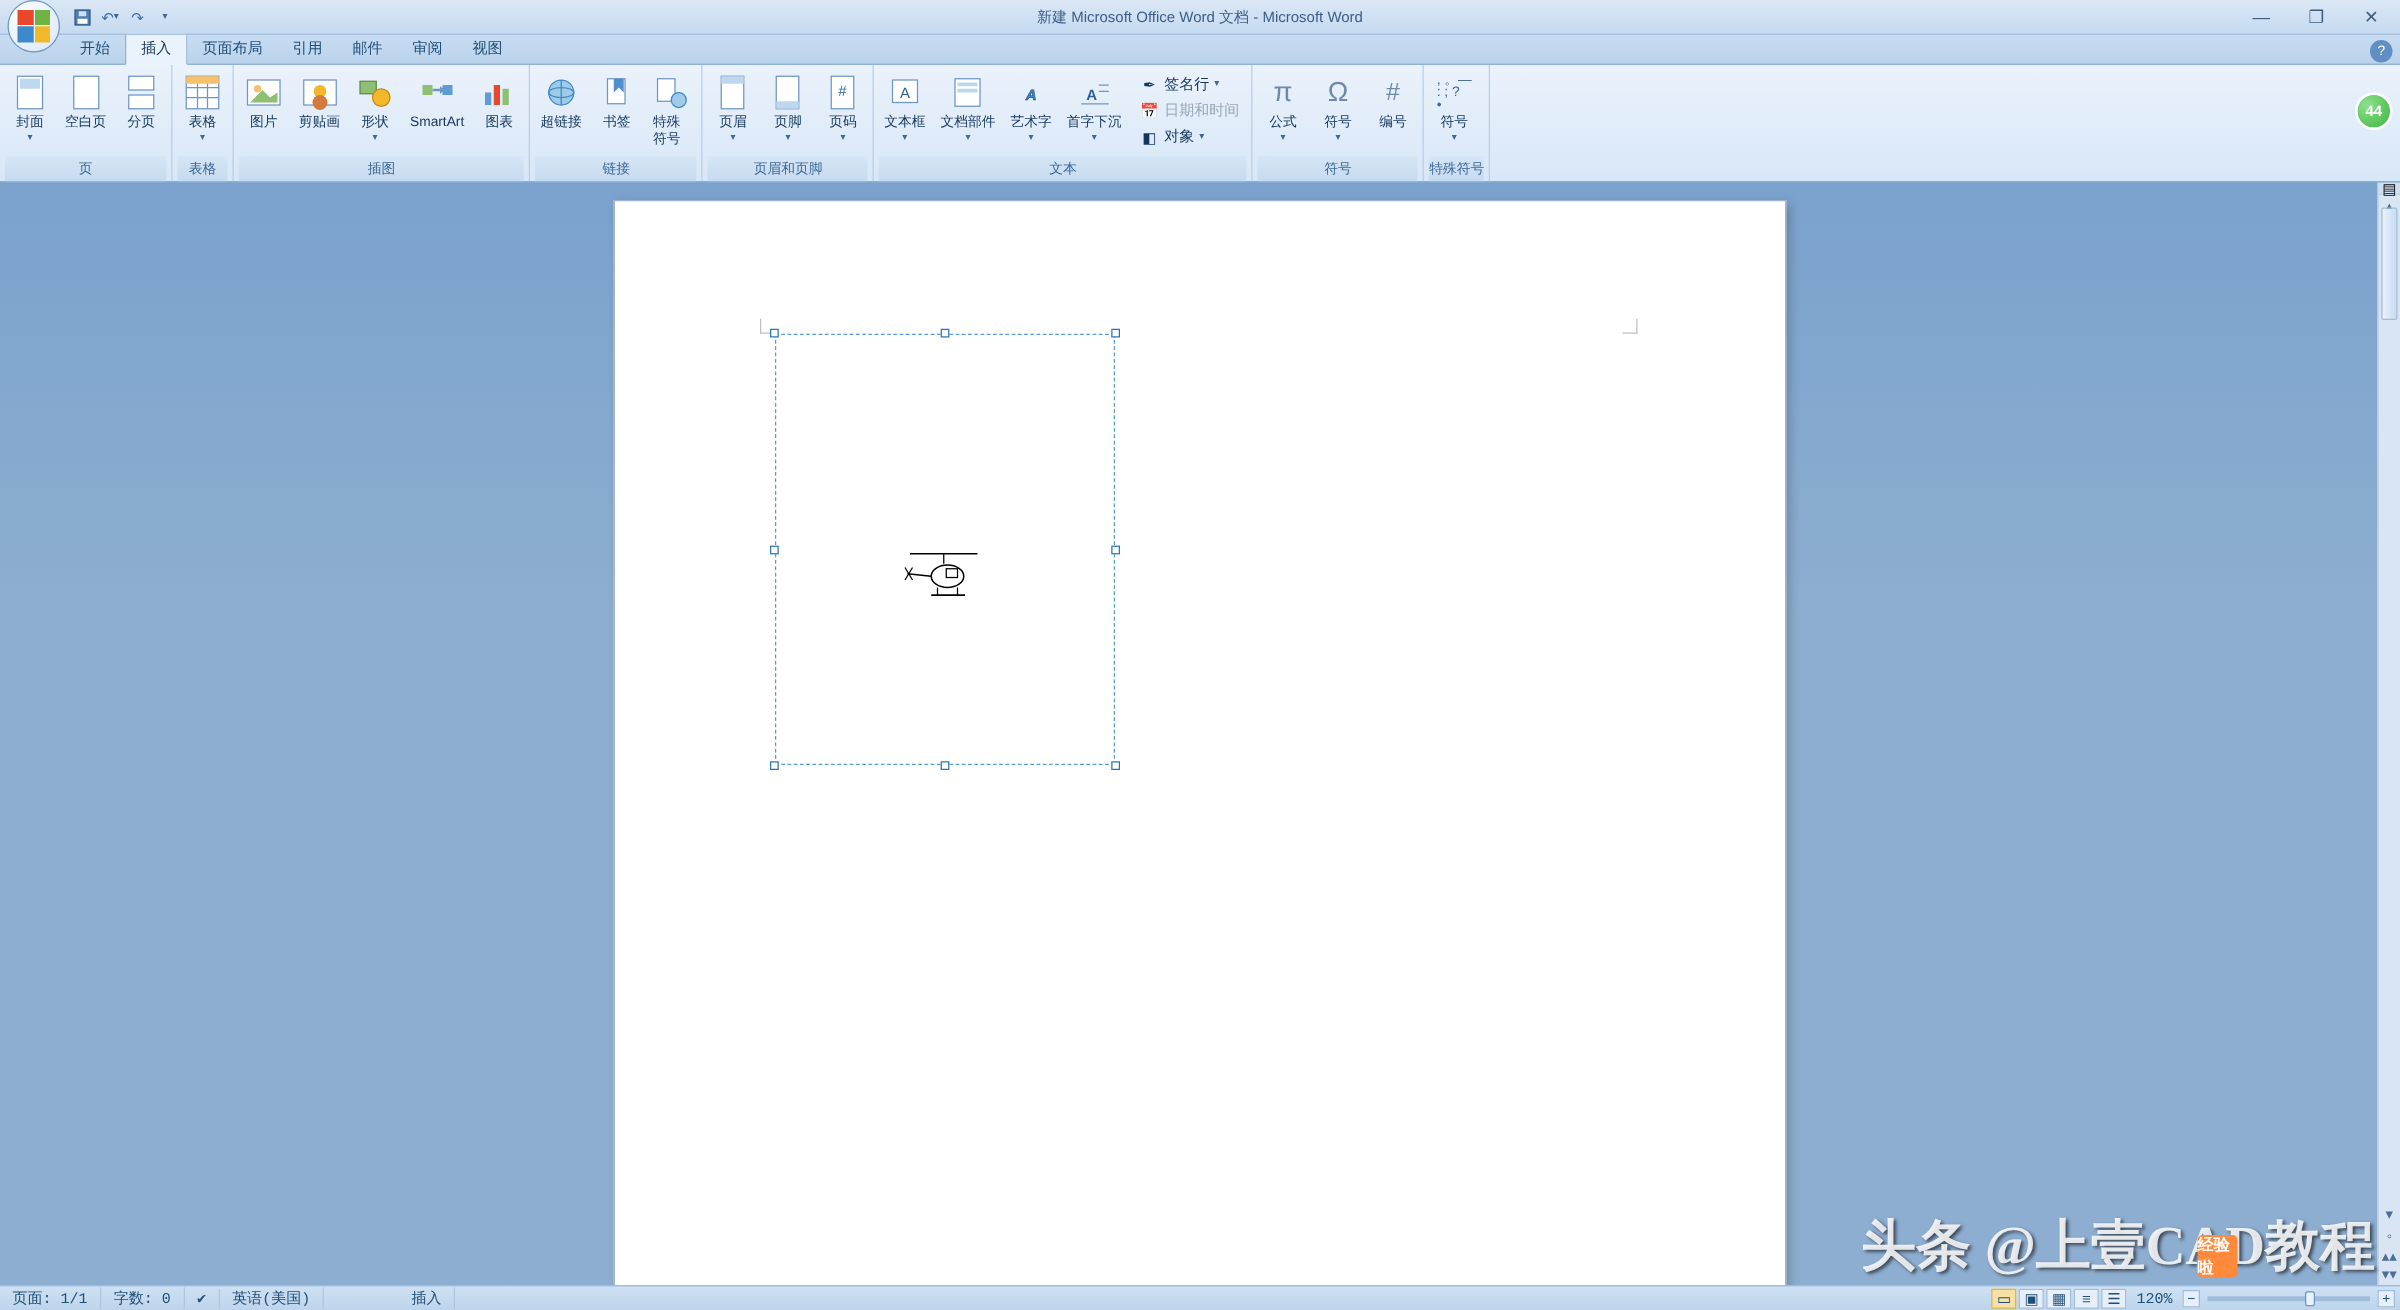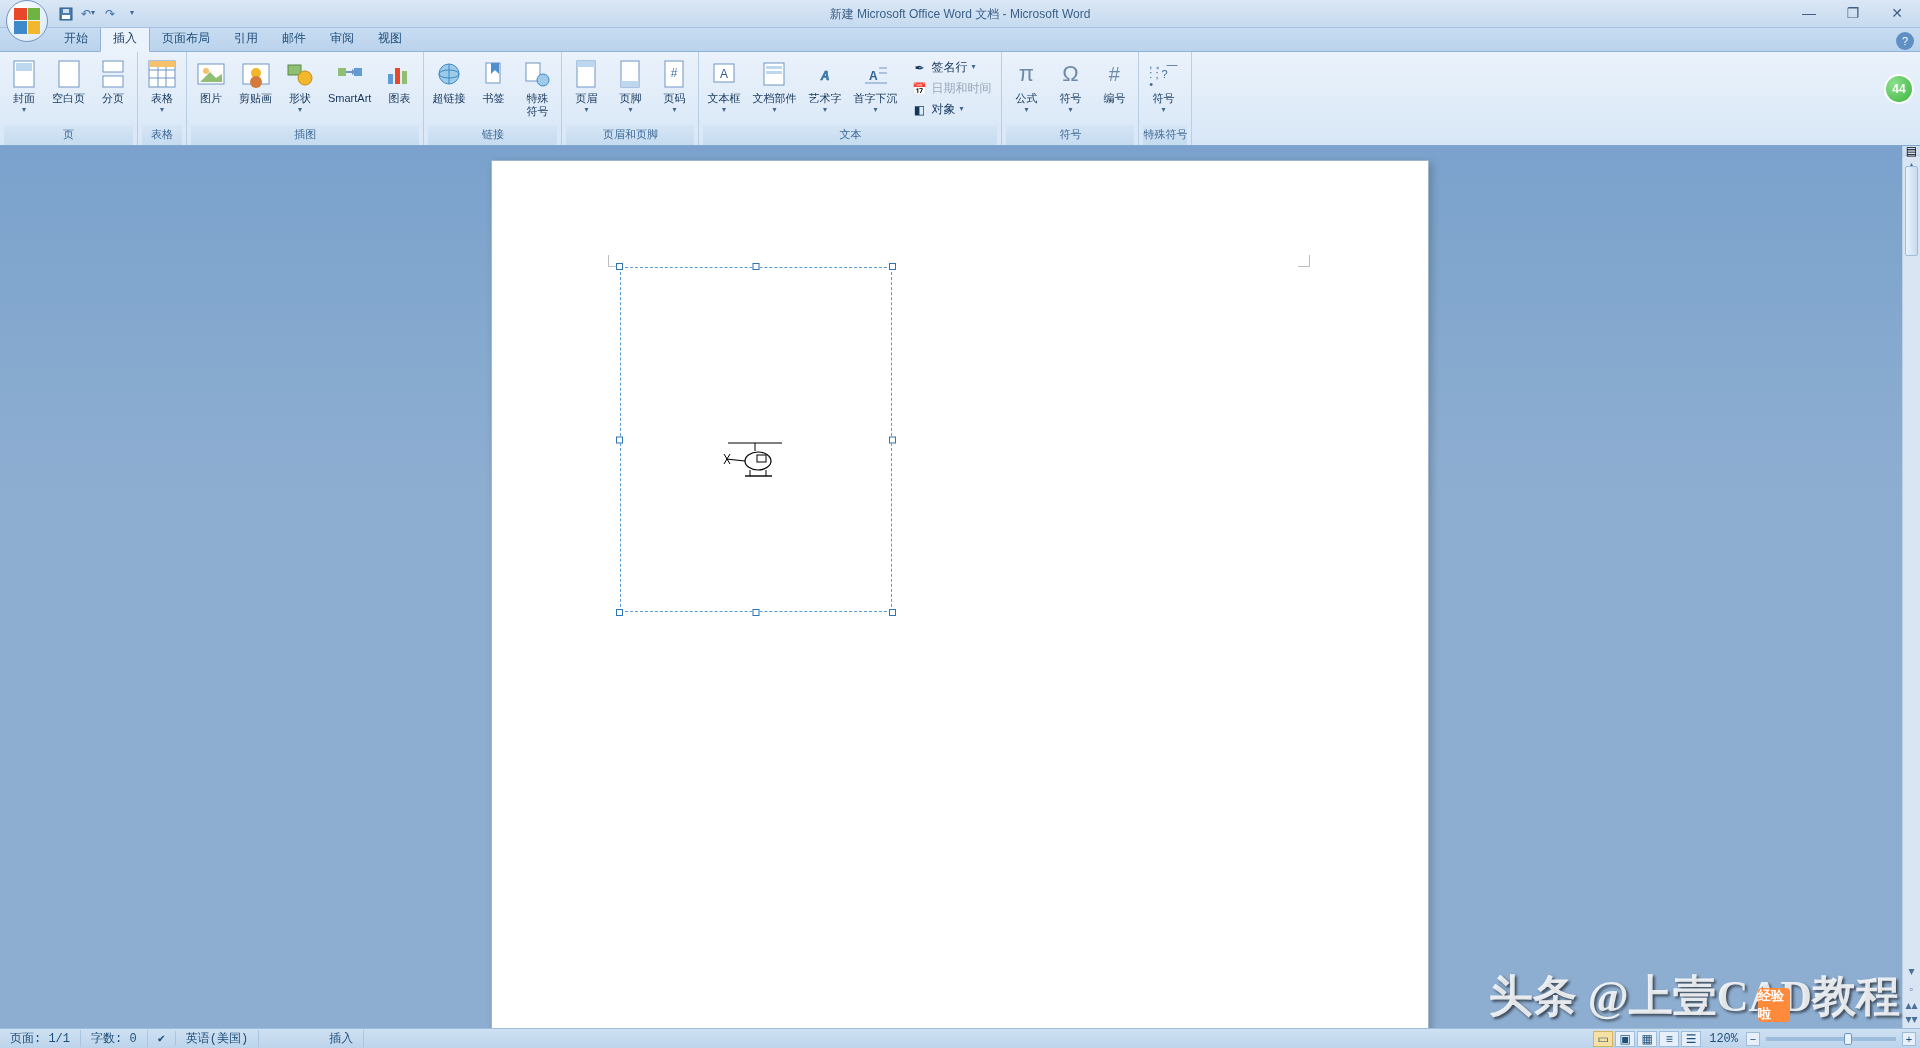--- a/index.html
+++ b/index.html
@@ -26,21 +26,21 @@
 .tab { padding:4px 12px 4px; color:#1f4e79; cursor:pointer; border-radius:3px 3px 0 0;}
 .tab.active { background:#eaf2fb; border:1px solid #8fb2d6; border-bottom:1px solid #eaf2fb; margin-bottom:-1px; color:#15365c;}
 
 
 .ribbon { height:94px; background:linear-gradient(to bottom,#eaf2fb,#d8e7f7); display:flex; border-bottom:1px solid #7fa6cf;}
 .group { border-right:1px solid #b8cee6; display:flex; flex-direction:column; padding:4px 4px 0; }
 .group-items { display:flex; gap:4px; flex:1;}
 .group-label { text-align:center; font-size:11px; color:#3d6895; padding:2px 0 3px; background:linear-gradient(to bottom,#d5e5f5,#c6dbf0);}
 .big-btn { display:flex; flex-direction:column; align-items:center; justify-content:flex-start; padding:2px 4px; min-width:38px; border-radius:3px; cursor:pointer; gap:2px;}
 .big-btn .icon { width:32px; height:32px; display:flex; align-items:center; justify-content:center;}
-.big-btn .lbl { font-size:11px; color:#15365c; text-align:center; line-height:13px; white-space:nowrap;}
+.big-btn .lbl { font-size:11px; color:#15365c; text-align:left; line-height:13px; white-space:nowrap;}
 .big-btn .lbl.two { white-space:normal; width:30px;}
 .drop-arrow { font-size:8px; color:#3d6895; margin-top:-2px;}
 .small-row { display:flex; flex-direction:column; gap:2px; padding:2px 2px;}
 .small-btn { display:flex; align-items:center; gap:4px; padding:1px 4px; color:#15365c; font-size:11px; cursor:pointer; border-radius:2px; white-space:nowrap;}
 .small-btn.disabled { color:#98a8ba;}
 .small-btn .si { width:16px; height:16px; display:inline-flex; align-items:center; justify-content:center;}
 
 
 .doc-area { position:absolute; left:0; right:0; top:146px; bottom:20px; background:linear-gradient(to bottom,#7aa2cc,#8eaed1 40%,#8eaed1); overflow:hidden;}
 .scroll-v { position:absolute; right:0; top:0; bottom:0; width:18px; background:#d9e5f2; border-left:1px solid #bcd0e4;}

